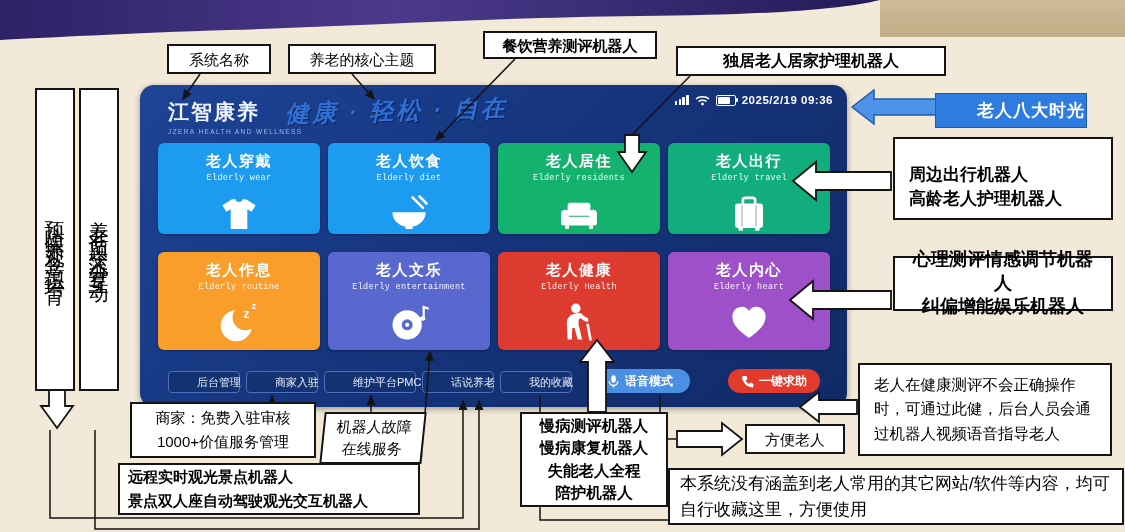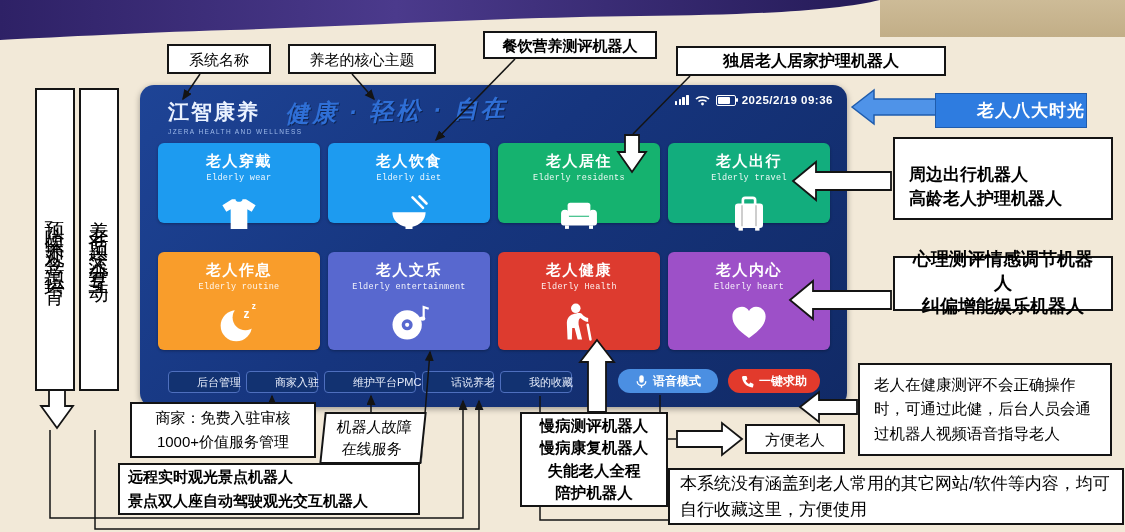--- a/index.html
+++ b/index.html
@@ -24,34 +24,34 @@
   .sigbars i{display:block;width:2.4px;background:#fff;border-radius:.5px;}
   .batt{position:relative;width:18px;height:9px;border:1px solid #fff;border-radius:2px;}
   .batt i{position:absolute;left:1px;top:1px;bottom:1px;width:70%;background:#fff;border-radius:1px;}
   .batt:after{content:"";position:absolute;right:-3px;top:2px;width:2px;height:4px;background:#fff;border-radius:1px;}
   
   .tile{position:absolute;width:162px;border-radius:6px;color:#fff;text-align:center;
         box-sizing:border-box;padding-top:9px;cursor:pointer;box-shadow:0 1px 3px rgba(0,0,0,.3);}
   .tile .t{font-size:15px;font-weight:bold;letter-spacing:1.5px;}
   .tile .s{font-size:8.5px;opacity:.92;margin-top:2px;letter-spacing:.3px;font-family:Liberation Mono, monospace;}
   .tile .ic{margin-top:4px;height:54px;display:flex;align-items:center;justify-content:center;}
-  .row1{top:58px;height:80px;} .row2{top:167px;height:98px;}
+  .row1{top:58px;height:91px;} .row2{top:167px;height:98px;}
   .c1{left:18px;} .c2{left:188px;} .c3{left:358px;} .c4{left:528px;}
   .bg-wear{background:#1d9bf0;} .bg-diet{background:#1d9bf0;}
   .bg-live{background:#15b26f;} .bg-travel{background:#12ad7d;}
   .bg-routine{background:#f99d2b;} .bg-ent{background:#5868cf;}
   .bg-health{background:#dd3b2f;} .bg-heart{background:#9d50c8;}
   
   .navbtn{position:absolute;top:286px;height:22px;line-height:20px;background:#123271;
           border:1px solid #4e6fbe;border-radius:4px;color:#e8eefc;font-size:11px;
           text-align:center;box-sizing:border-box;cursor:pointer;white-space:nowrap;padding-left:28px;}
   .pill{position:absolute;top:284px;height:24px;border-radius:12px;color:#fff;font-size:12px;
         font-weight:bold;display:flex;align-items:center;justify-content:center;gap:5px;
         box-sizing:border-box;cursor:pointer;}
-  #voiceBtn{left:478px;width:100px;background:#4b8fe2;font-family:Liberation Mono, monospace;}
+  #voiceBtn{left:450px;width:100px;background:#4b8fe2;font-family:Liberation Mono, monospace;}
   #sosBtn{left:588px;width:92px;background:#e23a2c;}
   
   #overlay{position:absolute;left:0;top:0;z-index:2;pointer-events:none;}
   
   .callout{position:absolute;background:#fff;border:2px solid #141414;color:#000;display:flex;
            align-items:center;justify-content:center;text-align:center;box-sizing:border-box;
            z-index:3;font-size:15px;line-height:1.4;}
   .bold{font-weight:bold;}
   .col{flex-direction:column;}
   .leftal{justify-content:flex-start;text-align:left;}

